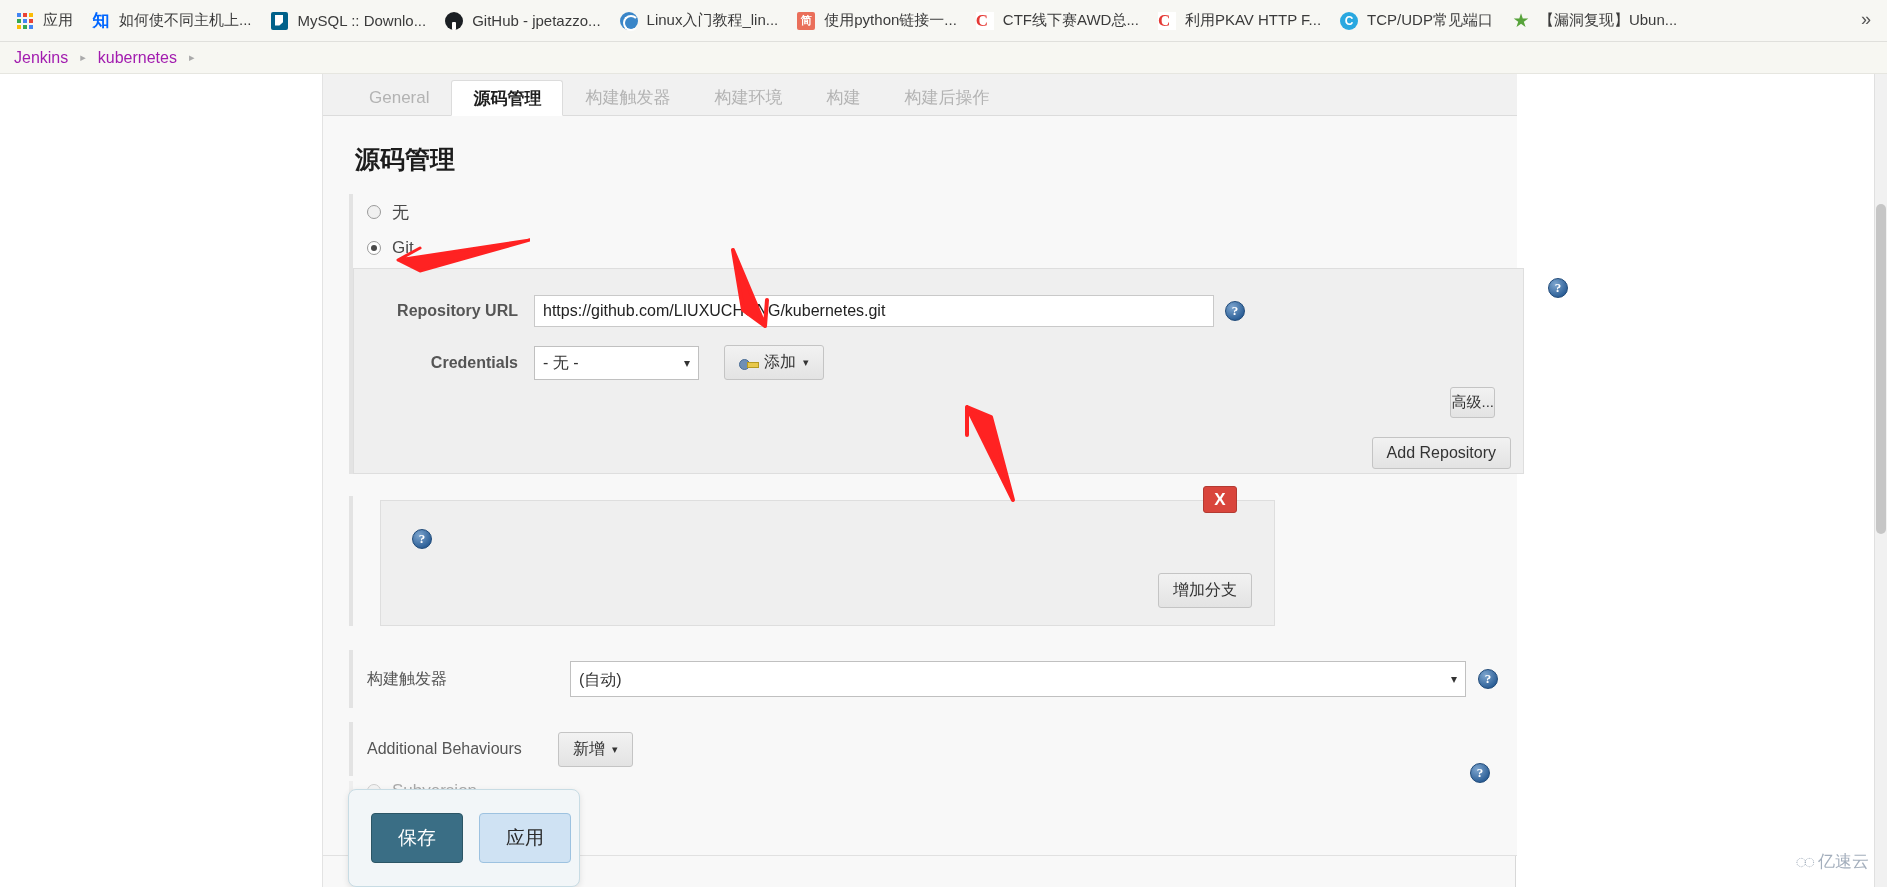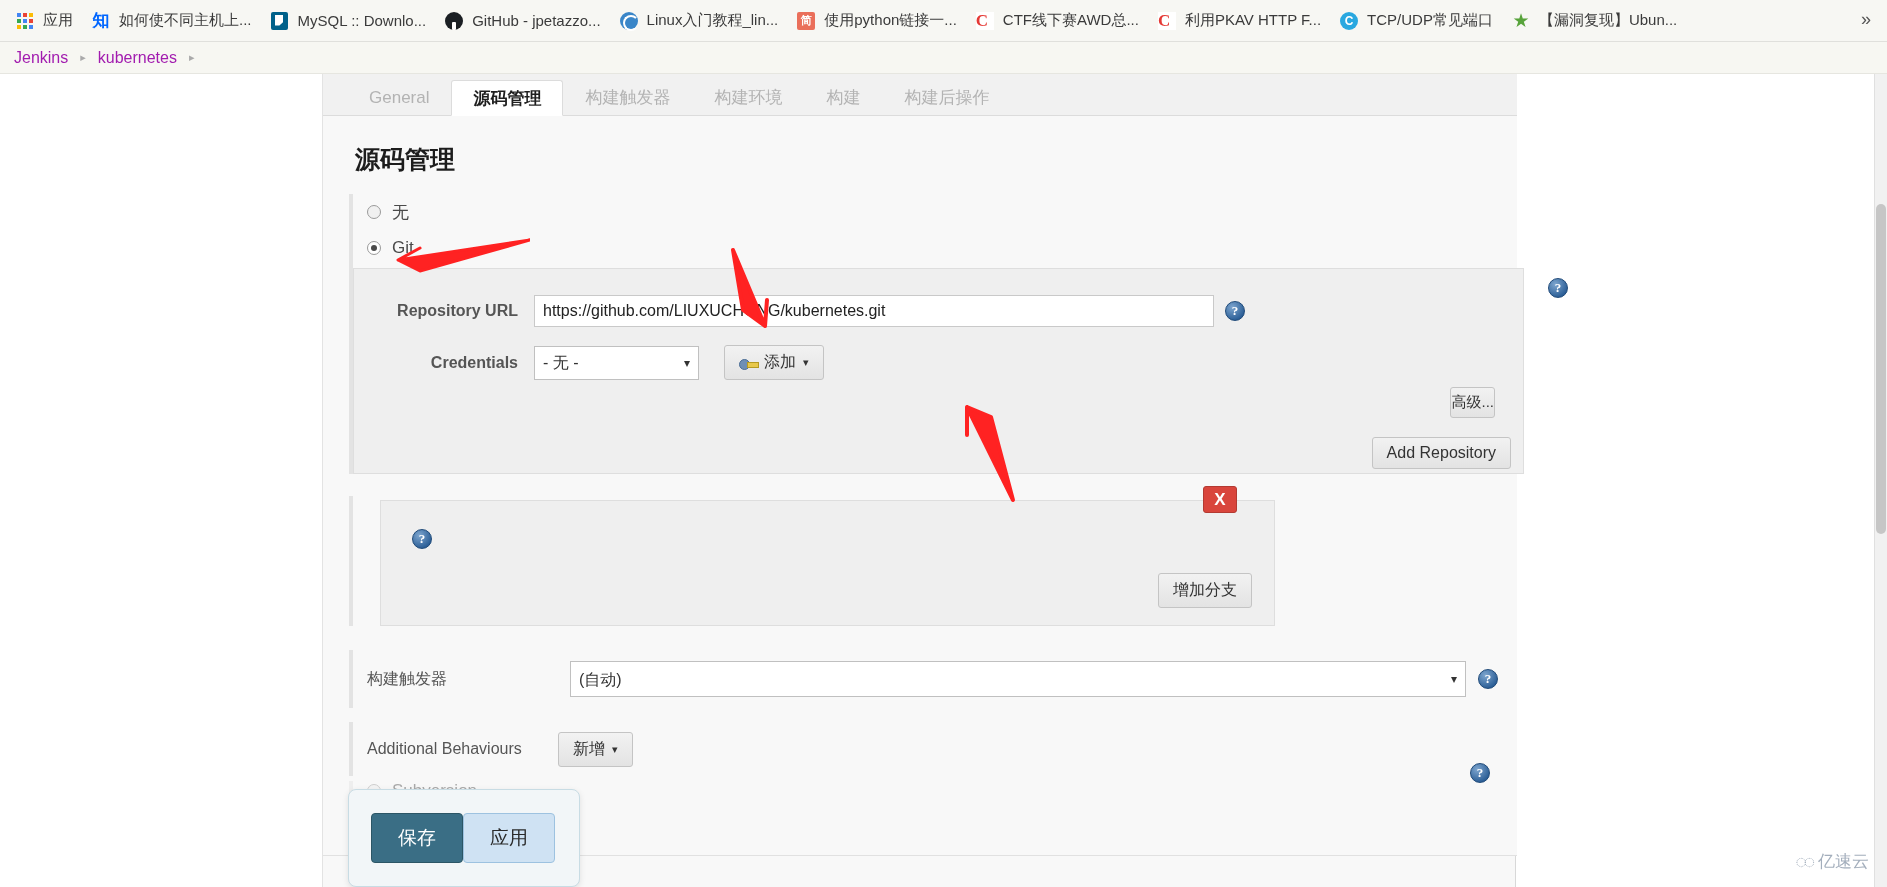--- a/index.html
+++ b/index.html
@@ -208,21 +208,21 @@
   .next-section-title {
     position: absolute; left: 40px; bottom: 4px;
     font-size: 24px; font-weight: bold; color: #cfcfcf;
   }
 
   
   .savebar {
     position: absolute; left: 348px; top: 789px; width: 232px; height: 98px;
     background: #f2f6f8; border: 1px solid #c8dce4; border-radius: 8px;
     box-shadow: 0 2px 6px rgba(0,0,0,.10);
-    display: flex; align-items: center; padding-left: 22px;
+    display: flex; align-items: center; gap: 16px; padding-left: 22px;
     z-index: 40;
   }
   .btn-save {
     background: #3a6e85; border: 1px solid #2c5666; color: #fff;
     font-size: 19px; padding: 11px 26px; border-radius: 4px; cursor: pointer;
     font-family: "Liberation Sans", sans-serif;
   }
   .btn-apply {
     background: #cfe2f3; border: 1px solid #9dc2e0; color: #2a2a2a;
     font-size: 19px; padding: 11px 26px; border-radius: 4px; cursor: pointer;

